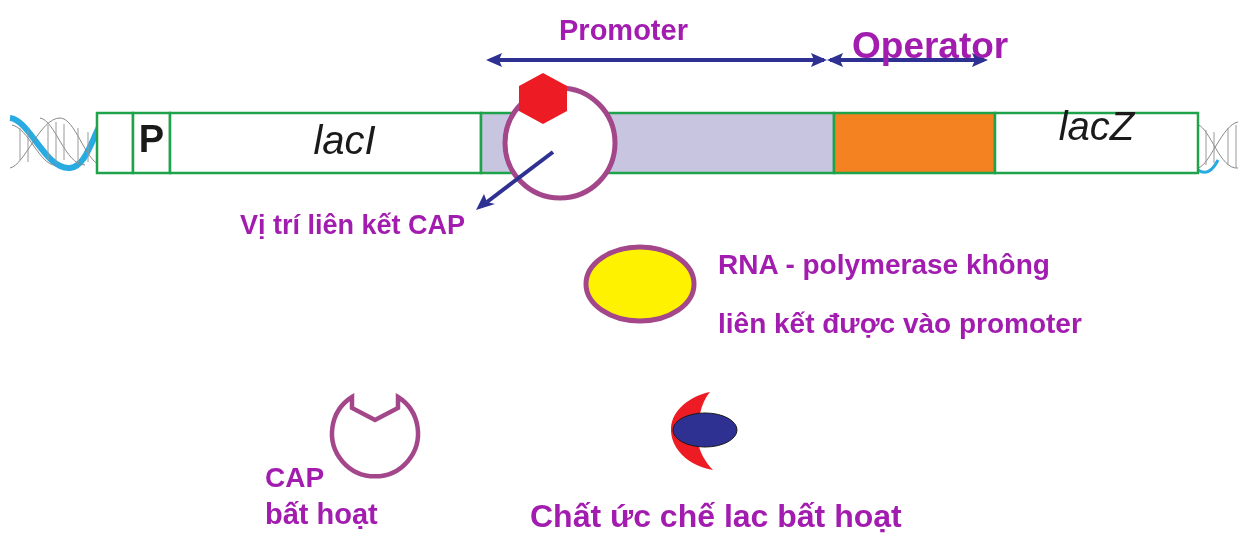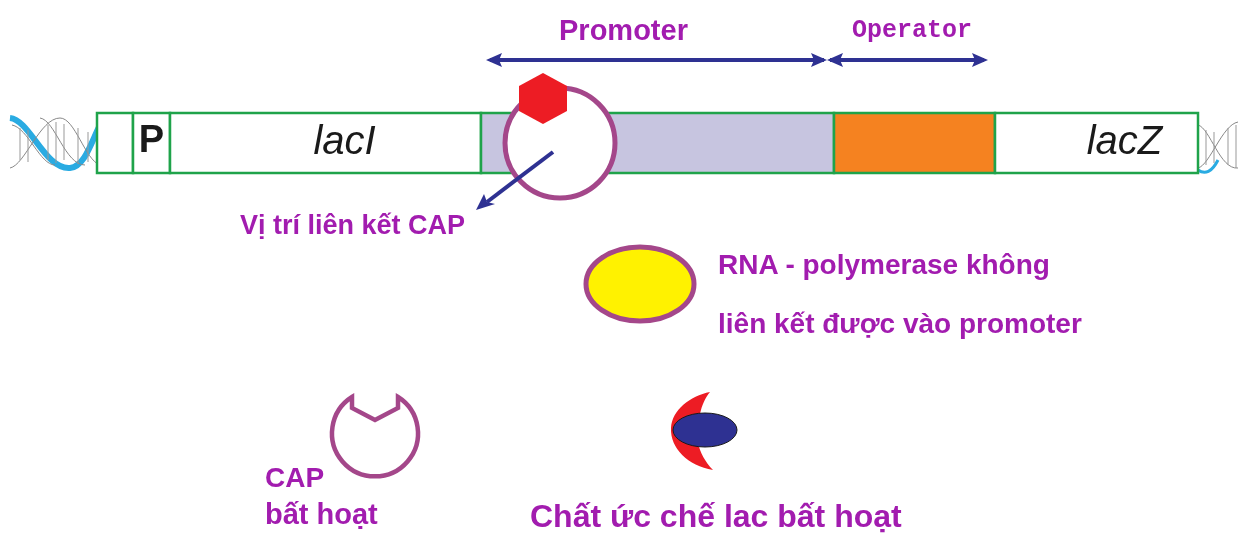--- a/index.html
+++ b/index.html
@@ -88,25 +88,25 @@
 
   <g>
     <path d="M710,392 C690,396 672,410 671,428 C670,448 688,466 713,470
              C705,462 700,452 698,443 C690,438 688,418 700,414
              C702,405 705,398 710,392 Z" fill="#ED1C24"></path>
     <ellipse cx="705" cy="430" rx="32" ry="17" fill="#2E3192" stroke="#1a1a1a" stroke-width="1"></ellipse>
   </g>
 </svg>
 
 <div class="lbl" style="left:559px; top:14px; font-size:29px;">Promoter</div>
-<div class="lbl" style="left:852px; top:16px; font-size:25px;font-family:Liberation Mono, monospace;">Operator</div>
+<div class="lbl" style="left:852px; top:25px; font-size:37px;">Operator</div>
 
 <div class="seg-text" style="left:133px; top:118px; width:37px; font-size:38px; font-weight:bold;">P</div>
 <div class="seg-text italic" style="left:170px; top:118px; width:349px; font-size:40px;">lacI</div>
-<div class="seg-text italic" style="left:995px; top:118px; width:203px; font-size:40px;margin-left:28px;">lacZ</div>
+<div class="seg-text italic" style="left:995px; top:104px; width:203px; font-size:40px;">lacZ</div>
 
 <div class="lbl" style="left:240px; top:210px; font-size:27px;text-align:right;">Vị trí liên kết CAP</div>
 
 <div class="lbl" style="left:718px; top:249px; font-size:28px;">RNA - polymerase không</div>
 <div class="lbl" style="left:718px; top:287px; font-size:28px;margin-top:21px;">liên kết được vào promoter</div>
 
 <div class="lbl" style="left:265px; top:462px; font-size:28px;">CAP</div>
 <div class="lbl" style="left:265px; top:498px; font-size:29px;">bất hoạt</div>
 
 <div class="lbl" style="left:530px; top:498px; font-size:32px;">Chất ức chế lac bất hoạt</div>

